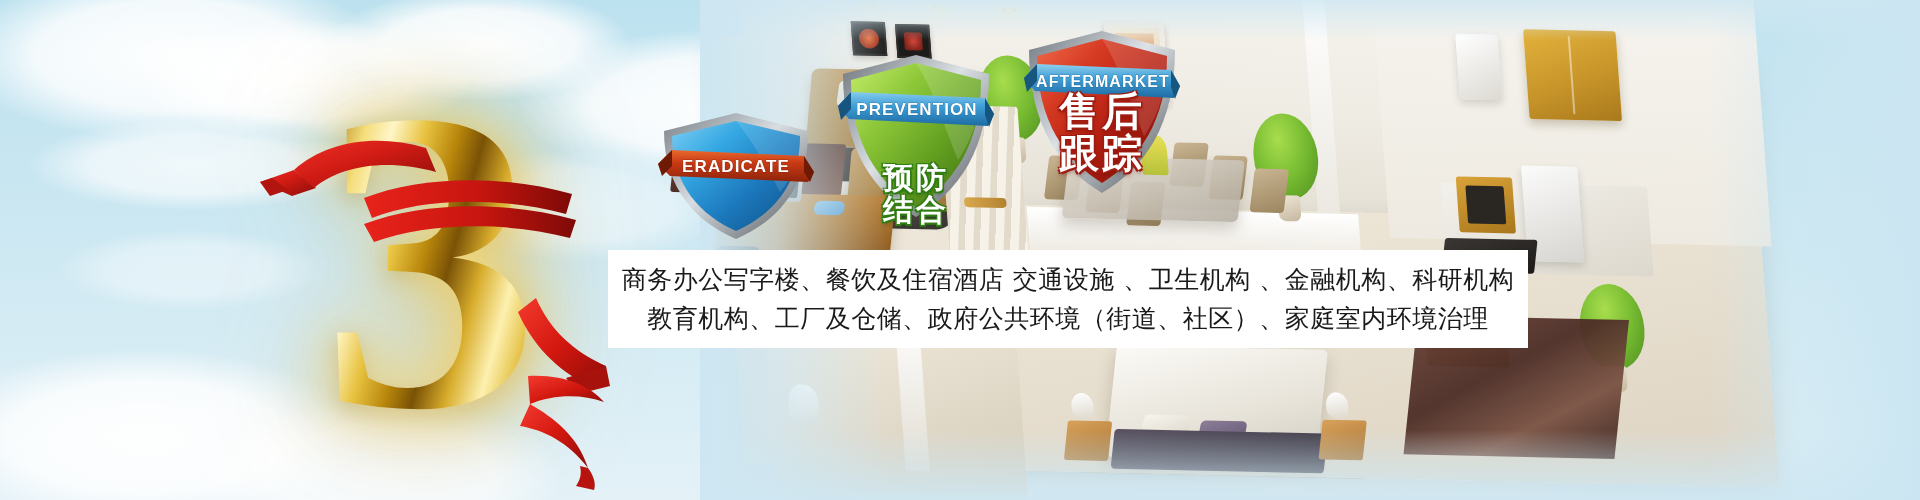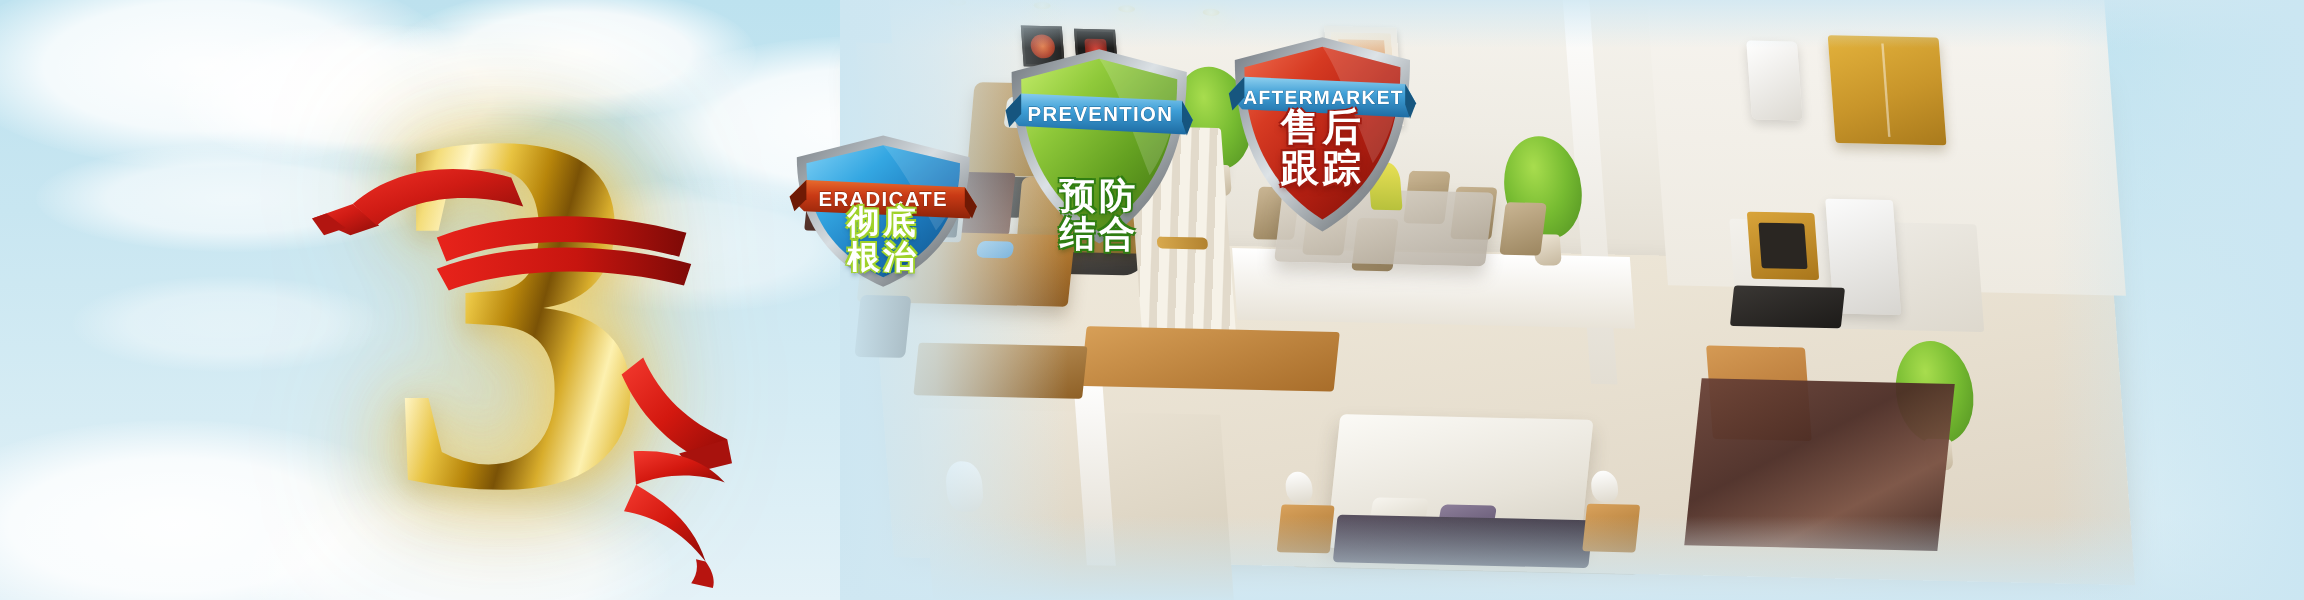--- a/index.html
+++ b/index.html
@@ -359,27 +359,27 @@
     text-align:center; color:#ffffff; font-weight:700;
     font-family: "DejaVu Sans", "Liberation Sans", sans-serif;
     letter-spacing: 3px; line-height: 1.06;
     pointer-events:none; white-space: pre-line;
   }
   #shield-eradicate { left: 658px; top: 110px; width: 156px; height: 132px; }
   #shield-eradicate .sh-cn { top: 62px; font-size: 27px;
       text-shadow: -1.5px -1.5px 0 #9fd22a, 1.5px -1.5px 0 #9fd22a,
                    -1.5px 1.5px 0 #9fd22a, 1.5px 1.5px 0 #9fd22a,
                    0 3px 4px rgba(0,40,80,.5); }
-  #shield-prevention { left: 838px; top: 38px; width: 156px; height: 168px; }
+  #shield-prevention { left: 838px; top: 52px; width: 156px; height: 168px; }
   #shield-prevention .sh-cn { top: 62px; font-size: 30px;
       text-shadow: -1.5px -1.5px 0 #2f7d12, 1.5px -1.5px 0 #2f7d12,
                    -1.5px 1.5px 0 #2f7d12, 1.5px 1.5px 0 #2f7d12,
                    0 3px 4px rgba(20,60,0,.45); margin-top: 48px; }
   #shield-aftermarket { left: 1024px; top: 28px; width: 156px; height: 168px; }
-  #shield-aftermarket .sh-cn { top: 62px; font-size: 32px;
+  #shield-aftermarket .sh-cn { top: 62px; font-size: 40px;
       text-shadow: -1.5px -1.5px 0 #a01b10, 1.5px -1.5px 0 #a01b10,
                    -1.5px 1.5px 0 #a01b10, 1.5px 1.5px 0 #a01b10,
                    0 3px 5px rgba(90,10,0,.5); }
 
   .band-text {
     font-family: "Liberation Sans", "DejaVu Sans", sans-serif;
     font-weight: 700; fill: #ffffff;
     letter-spacing: 1.1px;
     paint-order: stroke fill;
   }
@@ -592,22 +592,20 @@
         </linearGradient>
       </defs>
       <path d="M78,3 L150,21 C150,78 118,112 78,129 C38,112 6,78 6,21 Z" fill="url(#rimGrey)"></path>
       <path d="M78,11 L142,26 C142,76 112,106 78,121 C44,106 14,76 14,26 Z" fill="url(#bodyBlue)"></path>
       <path d="M78,11 L142,26 C142,50 134,68 122,82 C104,48 92,28 78,11 Z" fill="#ffffff" opacity=".13"></path>
       <path d="M0,54 L14,40 L146,46 L156,62 L150,72 L12,66 Z" fill="url(#bandRed)"></path>
       <path d="M0,54 L14,40 L14,56 L4,66 Z" fill="#6f1a05"></path>
       <path d="M156,62 L146,46 L146,62 L152,72 Z" fill="#6f1a05"></path>
       <text class="band-text" x="78" y="62" font-size="17" text-anchor="middle" stroke="#7d1f06" stroke-width="0.6">ERADICATE</text>
     </svg>
-    <div class="sh-cn">彻底
-根治</div>
   </div>
 
   <div class="shield" id="shield-prevention">
     <svg width="156" height="168" viewBox="0 0 156 168">
       <defs>
         <linearGradient id="bodyGreen" x1="0" y1="0" x2="1" y2="1">
           <stop offset="0%" stop-color="#c4ec6a"></stop>
           <stop offset="30%" stop-color="#8fc93a"></stop>
           <stop offset="62%" stop-color="#64a121"></stop>
           <stop offset="100%" stop-color="#3c6c10"></stop>
@@ -660,15 +658,19 @@
       <path d="M78,11 L143,28 C143,62 134,88 120,108 C102,62 92,32 78,11 Z" fill="#ffffff" opacity=".14"></path>
       <path d="M0,50 L13,36 L147,42 L156,58 L150,70 L11,63 Z" fill="url(#bandBlue2)"></path>
       <path d="M0,50 L13,36 L13,53 L3,64 Z" fill="#17567f"></path>
       <path d="M156,58 L147,42 L147,59 L151,71 Z" fill="#17567f"></path>
       <text class="band-text" x="79" y="59" font-size="16" text-anchor="middle" stroke="#1b6293" stroke-width="0.6">AFTERMARKET</text>
     </svg>
     <div class="sh-cn">售后
 跟踪</div>
   </div>
 
+  <div id="info-panel">
+    <div class="line">商务办公写字楼、餐饮及住宿酒店 交通设施 、卫生机构 、金融机构、科研机构</div>
+    <div class="line">教育机构、工厂及仓储、政府公共环境（街道、社区）、家庭室内环境治理</div>
+  </div>
 
 
 </div>
 
 </body></html>

